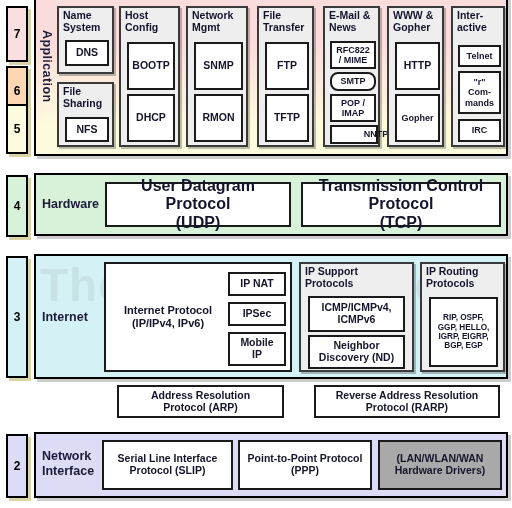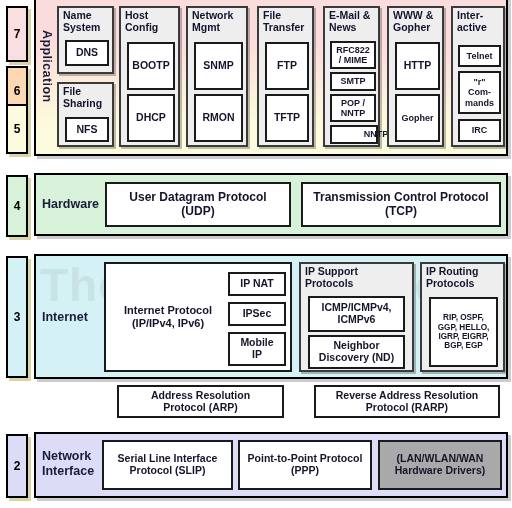--- a/index.html
+++ b/index.html
@@ -68,21 +68,21 @@
     background: #ffffff;
     border: 2px solid #1a1a1a;
     display: flex; align-items: center; justify-content: center;
     text-align: center;
     font-weight: bold; color: #14142c;
     line-height: 1.13;
     white-space: pre-line;
   }
   .proto.sm  { font-size: 9px; }
   .proto.md  { font-size: 10.5px; }
-  .proto.lg  { font-size: 12px; }
+  .proto.lg  { font-size: 16px; }
   .proto.tiny{ font-size: 8.2px; }
 
   .proto.grey { background: #a9a9a9; }
 
   
   .watermark {
     position: absolute;
     font-size: 46px;
     font-weight: bold;
     color: rgba(120,120,120,0.13);
@@ -143,23 +143,23 @@
 Transfer</div>
     <div class="proto md" style="left:6px; top:34px; width:44px; height:48px;">FTP</div>
     <div class="proto md" style="left:6px; top:86px; width:44px; height:48px;">TFTP</div>
   </div>
 
   <div class="group" style="left:323px; top:6px; width:57px; height:141px;">
     <div class="gtitle">E-Mail &amp;
 News</div>
     <div class="proto sm" style="left:5px; top:33px; width:46px; height:28px;">RFC822
 / MIME</div>
-    <div class="proto sm" style="left:5px; top:64px; width:46px; height:19px;">SMTP</div>
+    <div class="proto sm" style="left:5px; top:64px; width:46px; height:19px;border-radius:8px;">SMTP</div>
     <div class="proto sm" style="left:5px; top:86px; width:46px; height:28px;">POP /
-NNTP</div>
+IMAP</div>
     <div class="proto sm" style="left:5px; top:117px; width:46px; height:19px;padding-left:44px;">NNTP</div>
   </div>
 
   <div class="group" style="left:387px; top:6px; width:57px; height:141px;">
     <div class="gtitle">WWW &amp;
 Gopher</div>
     <div class="proto md" style="left:6px; top:34px; width:45px; height:48px;">HTTP</div>
     <div class="proto sm" style="left:6px; top:86px; width:45px; height:48px;">Gopher</div>
   </div>
 

